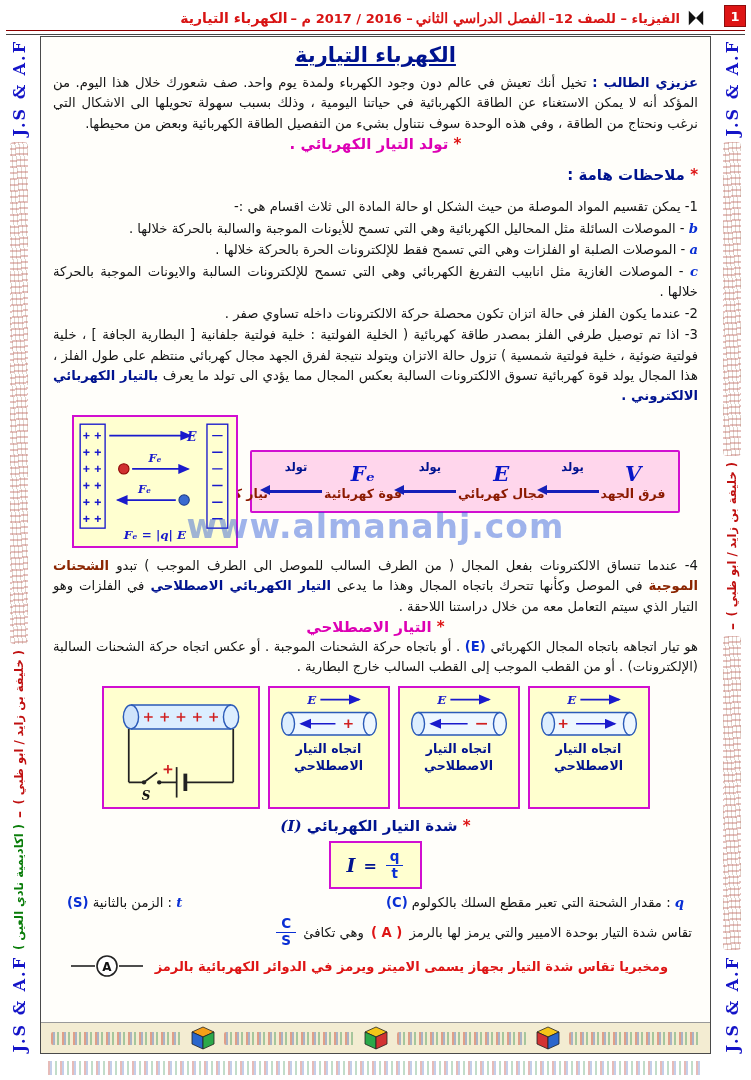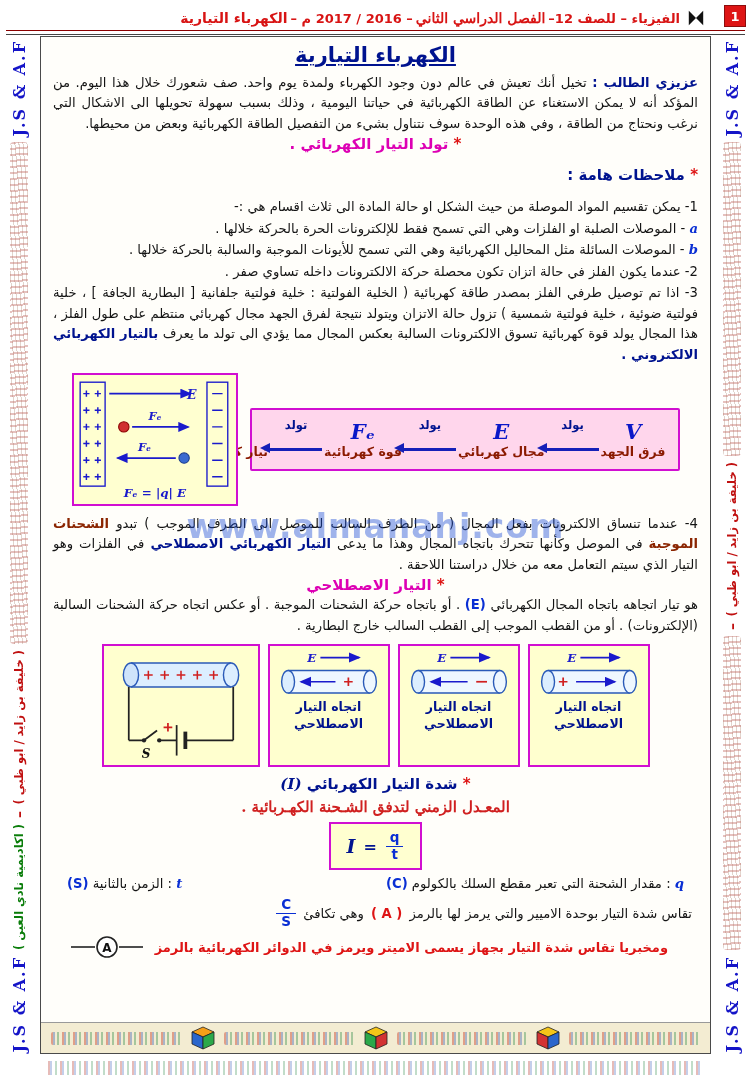--- a/index.html
+++ b/index.html
@@ -167,26 +167,30 @@
     <span class="magenta">تولد التيار الكهربائي .</span>
   </div>
 
   <div class="notes-head">
     <span class="red">*</span>
     <span>ملاحظات هامة :</span>
   </div>
 
   <p class="para">1- يمكن تقسيم المواد الموصلة من حيث الشكل او حالة المادة الى ثلاث اقسام هي :-</p>
   <p class="para">
+    <span class="letter">b</span>
+    <span>- الموصلات السائلة مثل المحاليل الكهربائية وهي التي تسمح للأيونات الموجبة والسالبة بالحركة خلالها .</span>
+  </p>
+  <p class="para">
     <span class="letter">a</span>
     <span>- الموصلات الصلبة او الفلزات وهي التي تسمح فقط للإلكترونات الحرة بالحركة خلالها .</span>
   </p>
   <p class="para">
-    <span class="letter">b</span>
-    <span>- الموصلات السائلة مثل المحاليل الكهربائية وهي التي تسمح للأيونات الموجبة والسالبة بالحركة خلالها .</span>
+    <span class="letter">c</span>
+    <span>- الموصلات الغازية مثل انابيب التفريغ الكهربائي وهي التي تسمح للإلكترونات السالبة والايونات الموجبة بالحركة خلالها .</span>
   </p>
   <p class="para">2- عندما يكون الفلز في حالة اتزان تكون محصلة حركة الالكترونات داخله تساوي صفر .</p>
   <p class="para">
     <span>3- اذا تم توصيل طرفي الفلز بمصدر طاقة كهربائية ( الخلية الفولتية : خلية فولتية جلفانية [ البطارية الجافة ] ، خلية فولتية ضوئية ، خلية فولتية شمسية ) تزول حالة الاتزان ويتولد نتيجة لفرق الجهد مجال كهربائي منتظم على طول الفلز ، هذا المجال يولد قوة كهربائية تسوق الالكترونات السالبة بعكس المجال مما يؤدي الى تولد ما يعرف </span>
     <span class="navy bold">بالتيار الكهربائي الالكتروني .</span>
   </p>
 
   <div class="fig-row">
 
     <div class="flowchart">
@@ -349,21 +353,20 @@
       </svg>
     </div>
   </div>
 
   <div class="center-head">
     <span class="red">*</span>
     <span class="navy">شدة التيار الكهربائي</span>
     <span class="navy sym-letter" style="color:#00138f">(I)</span>
   </div>
 
-  <div class="definition">المعـدل الزمني لتدفق الشـحنة الكهـربائية .</div>
 
   <div class="formula-box">
     <span class="f-I">I</span>
     <span class="f-eq">=</span>
     <span class="frac">
       <span class="num">q</span>
       <span class="den">t</span>
     </span>
   </div>
 

